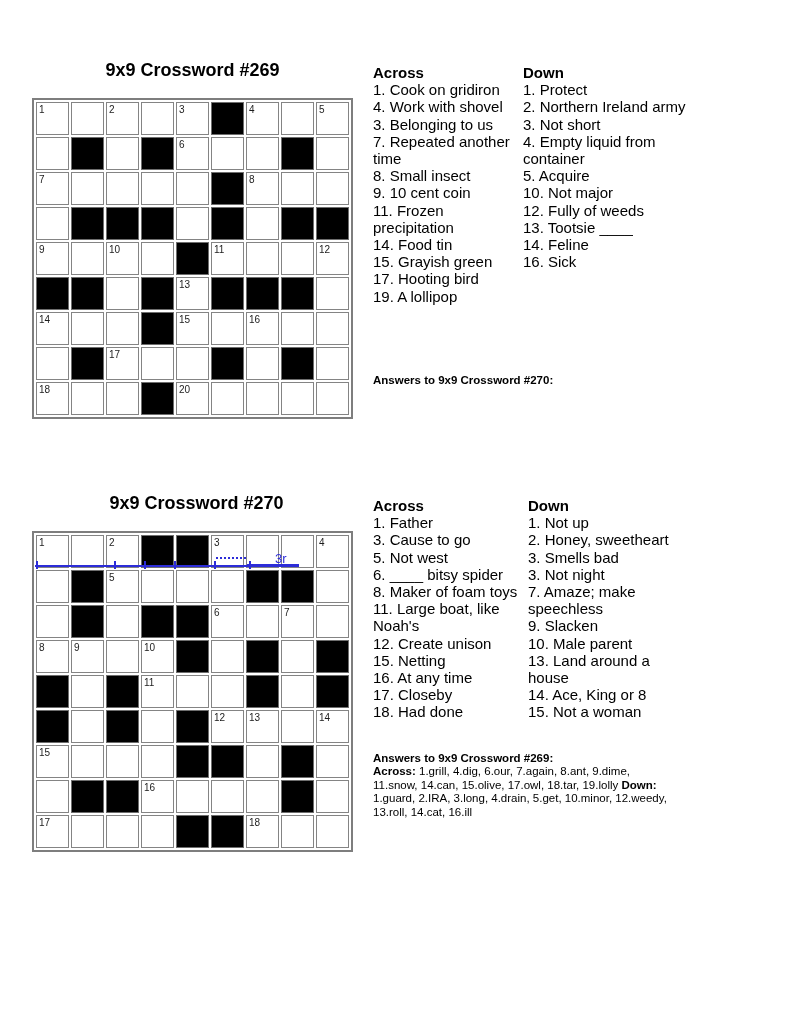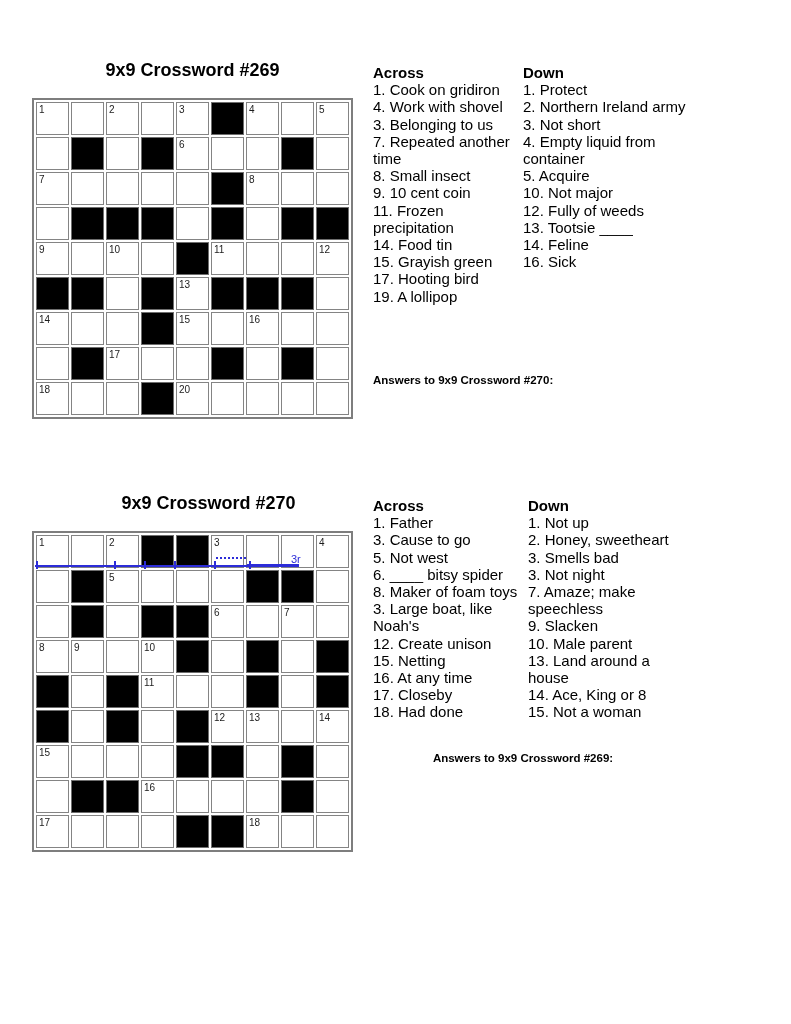--- a/index.html
+++ b/index.html
@@ -2,21 +2,21 @@
 <html><head>
 <meta charset="utf-8">
 <style>
   html,body{margin:0;padding:0;background:#fff;}
   body{font-family:"Liberation Sans",sans-serif;color:#000;}
   .page{position:relative;width:786px;height:1024px;background:#ffffff;overflow:hidden;}
 
   .title{position:absolute;width:321px;margin:0;text-align:center;
          font-size:18px;font-weight:bold;line-height:21px;}
   .pos-title1{left:32px;top:60px;}
-  .pos-title2{left:48px;top:493px;}
+  .pos-title2{left:36px;top:493px;}
 
   .grid{position:absolute;display:grid;
         grid-template-columns:repeat(9,33px);grid-template-rows:repeat(9,33px);
         gap:2px;padding:2px;border:2px solid #7e7e7e;background:#fff;}
   .pos-grid1{left:32px;top:98px;}
   .pos-grid2{left:32px;top:531px;}
   .cell{box-sizing:border-box;border:1px solid #848484;background:#fff;
         font-size:10px;line-height:10px;padding:2px 0 0 2px;color:#1c1c1c;overflow:hidden;}
   .cell.black{background:#000;border-color:#6e6e6e;}
 
@@ -25,32 +25,32 @@
   .pos-clues2{left:373px;top:497px;}
   .cluecol{font-size:15px;line-height:17.2px;}
   .col-a1{width:145px;margin-right:5px;}
   .col-d1{width:170px;}
   .col-a2{width:150px;margin-right:5px;}
   .col-d2{width:160px;}
   .cluehead{font-weight:bold;}
 
   .answers{position:absolute;width:300px;font-size:11.5px;line-height:13.4px;}
   .pos-ans1{left:373px;top:374px;}
-  .pos-ans2{left:373px;top:752px;text-align:center;}
+  .pos-ans2{left:373px;top:752px;}
   .ans-head{font-weight:bold;}
 
   
   .artifact{position:absolute;left:1px;top:23px;width:266px;height:14px;z-index:2;}
   .art-line{position:absolute;left:0;top:9px;width:264px;height:2px;background:currentColor;}
   .art-line2{position:absolute;left:212px;top:8px;width:52px;height:3px;background:currentColor;}
   .art-tick{position:absolute;top:5px;width:2px;height:8px;background:currentColor;}
   .t1{left:1px;}.t2{left:79px;}.t3{left:109px;}.t4{left:139px;}.t5{left:179px;}.t6{left:214px;}
   .art-dots{position:absolute;left:181px;top:1px;width:30px;height:0;
             border-top:2px dotted currentColor;}
-  .art-text{position:absolute;left:256px;top:-2px;font-size:11px;line-height:10px;}
+  .art-text{position:absolute;left:240px;top:-2px;font-size:13px;line-height:10px;}
 </style>
 </head>
 <body>
 
 <div class="page">
 
   <h2 class="title pos-title1">9x9 Crossword #269</h2>
 
   <div class="grid pos-grid1">
       <div class="cell">1</div>
@@ -274,21 +274,21 @@
 
   <div class="clues pos-clues2">
     <div class="cluecol col-a2">
       <div class="cluehead">Across</div>
       <div>
           <div class="clue">1. Father</div>
           <div class="clue">3. Cause to go</div>
           <div class="clue">5. Not west</div>
           <div class="clue">6. ____ bitsy spider</div>
           <div class="clue">8. Maker of foam toys</div>
-          <div class="clue">3. Large boat, like Noah's</div>
+          <div class="clue">11. Large boat, like Noah's</div>
           <div class="clue">12. Create unison</div>
           <div class="clue">15. Netting</div>
           <div class="clue">16. At any time</div>
           <div class="clue">17. Closeby</div>
           <div class="clue">18. Had done</div>
         </div>
     </div>
     <div class="cluecol col-d2">
       <div class="cluehead">Down</div>
       <div>
@@ -301,15 +301,21 @@
           <div class="clue">10. Male parent</div>
           <div class="clue">13. Land around a house</div>
           <div class="clue">14. Ace, King or 8</div>
           <div class="clue">15. Not a woman</div>
         </div>
     </div>
   </div>
 
   <div class="answers pos-ans2">
     <div class="ans-head">Answers to 9x9 Crossword #269:</div>
+    <div class="ans-body">
+      <b>Across:</b>
+      <span>1.grill, 4.dig, 6.our, 7.again, 8.ant, 9.dime, 11.snow, 14.can, 15.olive, 17.owl, 18.tar, 19.lolly</span>
+      <b>Down:</b>
+      <span>1.guard, 2.IRA, 3.long, 4.drain, 5.get, 10.minor, 12.weedy, 13.roll, 14.cat, 16.ill</span>
+    </div>
   </div>
 
 </div>
 
 </body></html>

